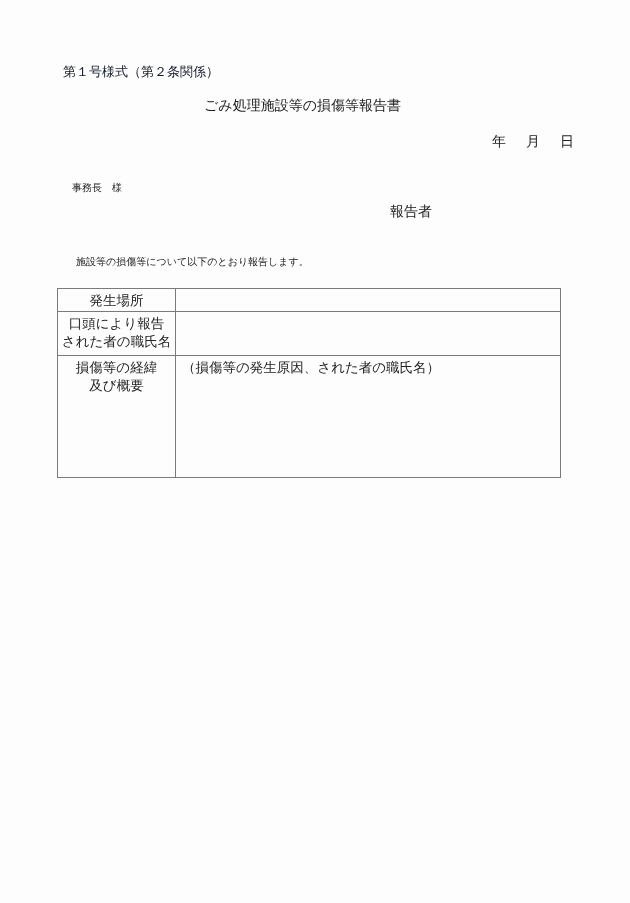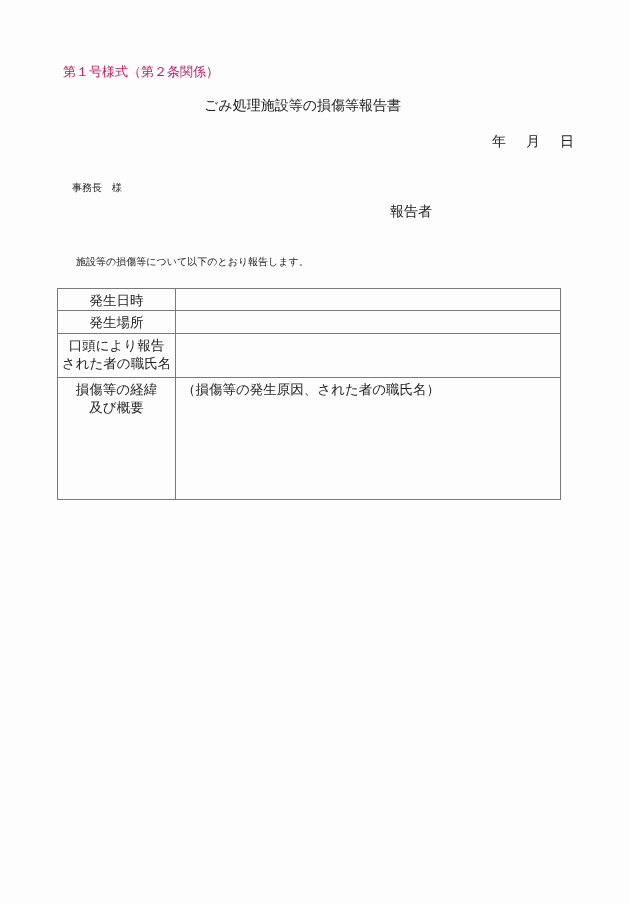--- a/index.html
+++ b/index.html
@@ -3,21 +3,21 @@
 <meta charset="utf-8">
 <style>
   html, body { margin: 0; padding: 0; }
   body {
     width: 630px; height: 903px; background: #fdfdfd;
     position: relative; overflow: hidden;
     font-family: "DejaVu Sans", "Liberation Sans", sans-serif;
     color: #222;
   }
   .abs { position: absolute; white-space: nowrap; }
-  .form-no { left: 63px; top: 63px; font-size: 13px; font-family: "DejaVu Serif", "Liberation Serif", serif; color: #be185d; }
+  .form-no { left: 63px; top: 63px; font-size: 13px; font-family: "DejaVu Serif", "Liberation Serif", serif; color: #0f172a; }
   .title { left: 204px; top: 97px; font-size: 14px; }
   .date { left: 492px; top: 133px; font-size: 14px; word-spacing: 0; }
   .date span { display: inline-block; }
   .addressee { left: 72px; top: 181px; font-size: 10px; }
   .reporter { left: 390px; top: 203px; font-size: 14px; }
   .intro { left: 76px; top: 255px; font-size: 10px; }
   table.form {
     position: absolute; left: 57px; top: 288px;
     width: 504px; border-collapse: collapse; table-layout: fixed;
     font-size: 13.5px;
@@ -45,28 +45,20 @@
 <div class="abs title">ごみ処理施設等の損傷等報告書</div>
 <div class="abs date">
   <span>年</span><span style="width:20px"></span><span>月</span><span style="width:20px"></span><span>日</span>
 </div>
 <div class="abs addressee">事務長　様</div>
 <div class="abs reporter">報告者</div>
 <div class="abs intro">施設等の損傷等について以下のとおり報告します。</div>
 
 <table class="form">
   <tbody>
-      <tr class="r1">
-    <td class="label">
-          <div class="label-inner">発生日時</div>
-        </td>
-    <td class="value">
-          <div class="value-inner"></div>
-        </td>
-  </tr>
   <tr class="r2">
     <td class="label">
           <div class="label-inner">発生場所</div>
         </td>
     <td class="value">
           <div class="value-inner"></div>
         </td>
   </tr>
   <tr class="r4">
     <td class="label">

